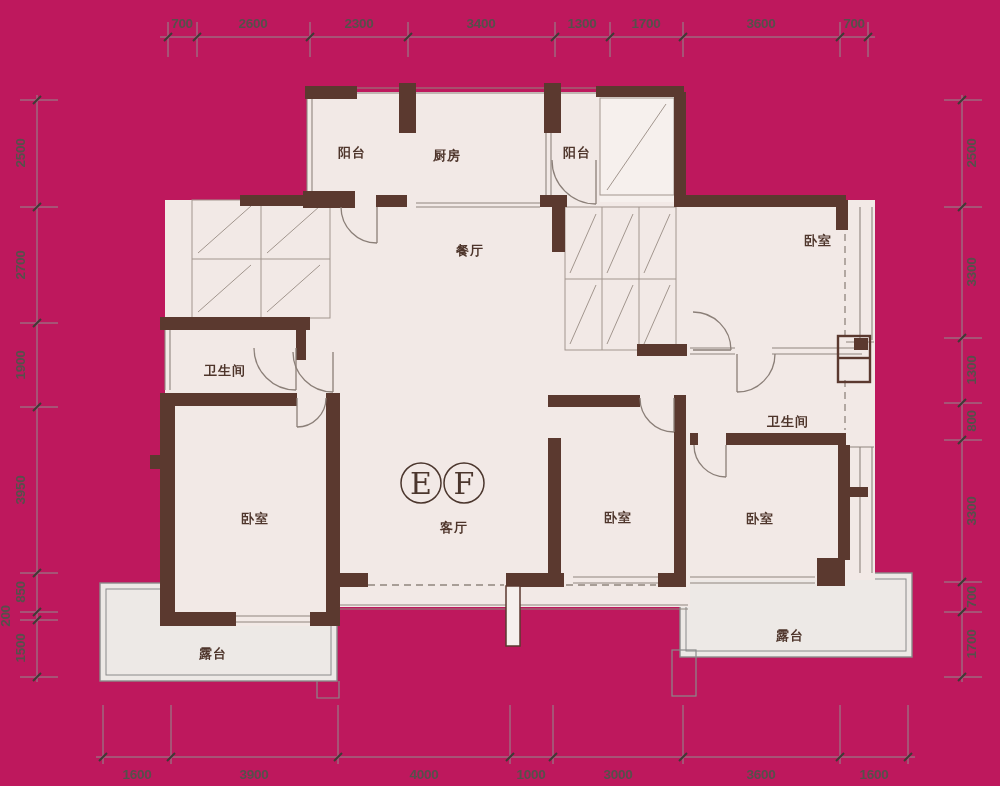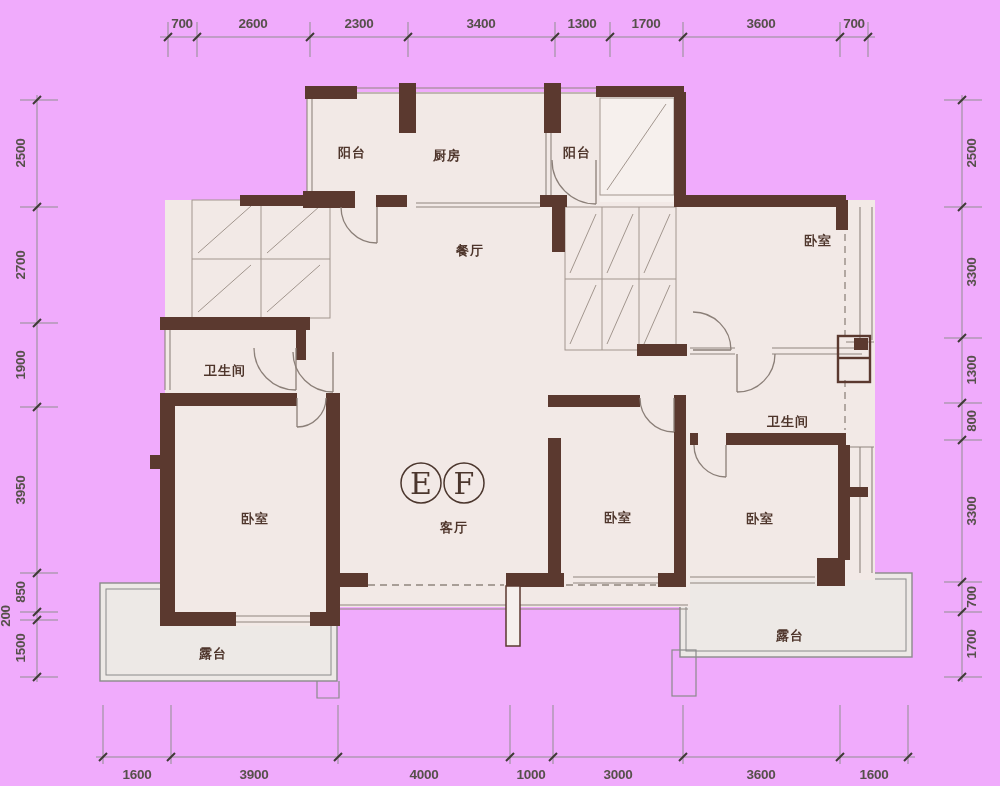--- a/index.html
+++ b/index.html
@@ -1,16 +1,16 @@
 <!DOCTYPE html>
 <html><head>
 <meta charset="utf-8">
 <style>
   html,body{margin:0;padding:0;background:#ffffff;}
-  .stage{position:relative;width:1000px;height:786px;background:#f0abfc;overflow:hidden;
+  .stage{position:relative;width:1000px;height:786px;background:#be185d;overflow:hidden;
          font-family:"Liberation Sans",sans-serif;}
   svg{position:absolute;left:0;top:0;}
   .dim-text{font-family:"Liberation Sans",sans-serif;font-size:13.5px;font-weight:bold;letter-spacing:-0.3px;}
   .room-text{font-family:"Liberation Sans",sans-serif;font-size:13px;font-weight:bold;letter-spacing:1px;}
   .unit-text{font-family:"DejaVu Serif","Liberation Serif",serif;font-size:30px;}
 </style>
 </head>
 <body>
 
 <div class="stage">

